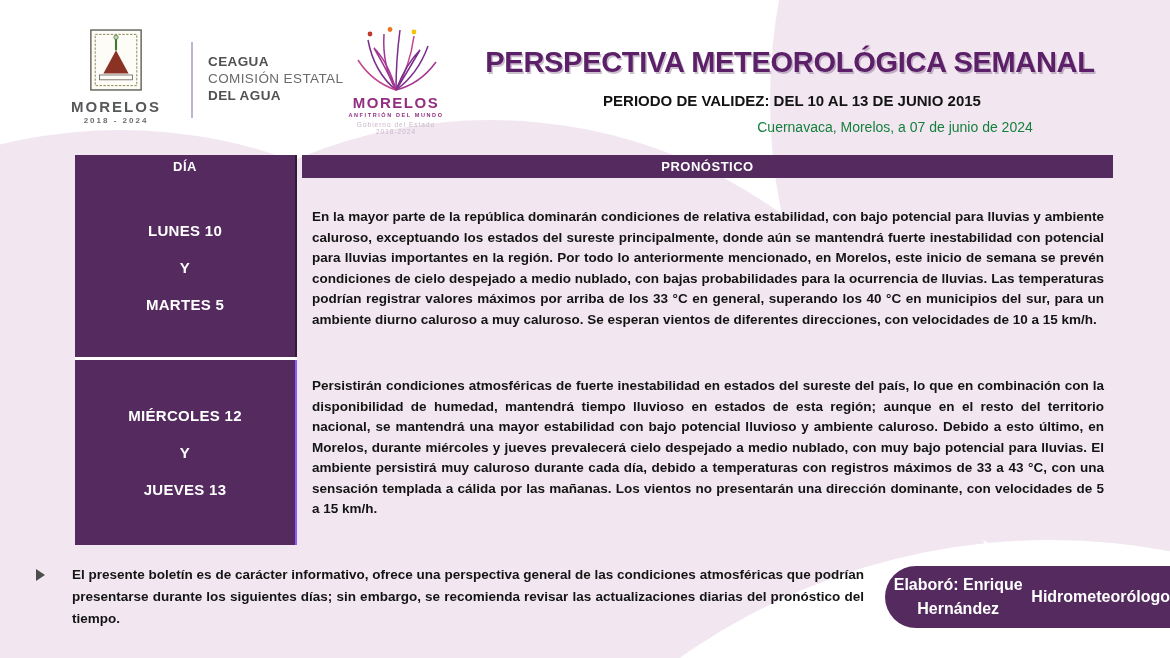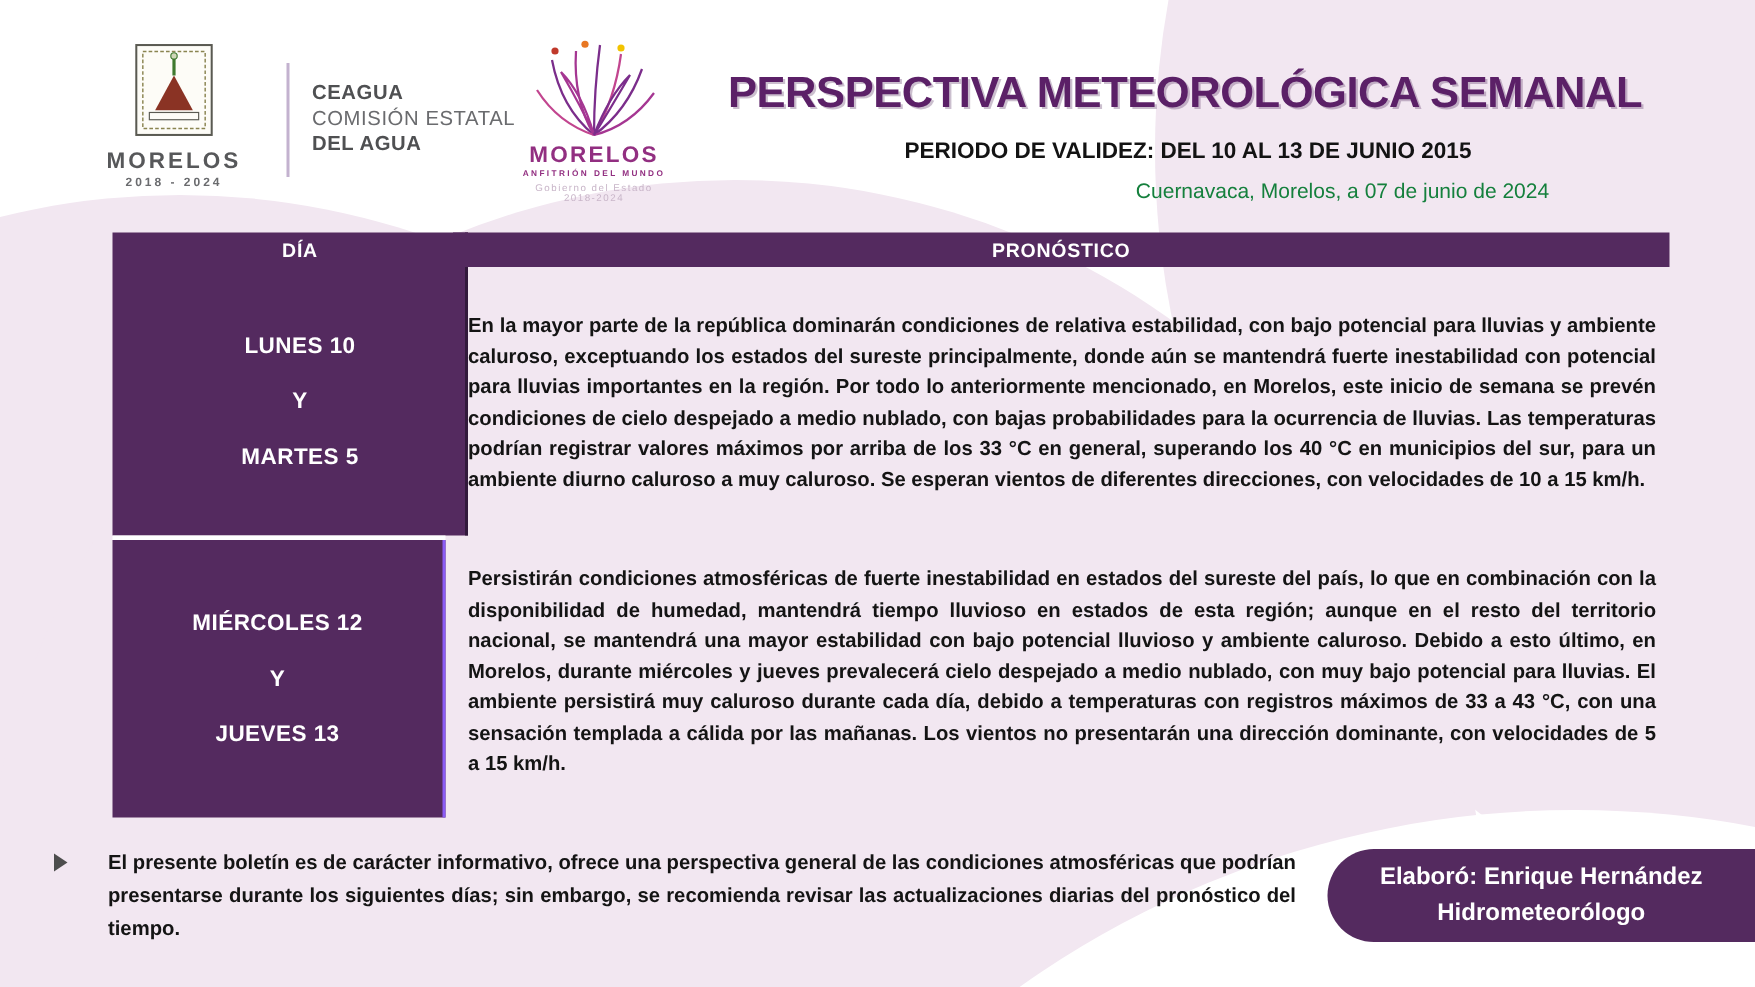--- a/index.html
+++ b/index.html
@@ -32,21 +32,21 @@
   .main-title{left:452px;top:46px;width:676px;text-align:center;z-index:5;
     font-size:29px;font-weight:800;color:var(--title,#5b2067);letter-spacing:-.3px;
     text-shadow:1.5px 1.5px 0 rgba(70,25,80,.28);}
   .validity{left:462px;top:92px;width:660px;text-align:center;z-index:5;
     font-size:15px;font-weight:bold;color:#131313;}
   .dateline{left:680px;top:119px;width:430px;text-align:center;z-index:5;
     font-size:14px;font-weight:400;color:#15803d;}
   
   .tablewrap{left:75px;top:155px;width:1038px;height:390px;z-index:6;}
   .daycol-block1{left:0;top:0;width:220px;height:202px;background:var(--purple,#542a5f);
-    border-right:2px solid #321a3b;display:flex;flex-direction:column;padding-left:15px;}
+    border-right:2px solid #321a3b;display:flex;flex-direction:column;}
   .daycol-sep{left:0;top:202px;width:222px;height:3px;background:#ffffff;}
   .daycol-block2{left:0;top:205px;width:220px;height:185px;background:var(--purple,#542a5f);
     border-right:2px solid #8b5cf6;display:flex;align-items:center;justify-content:center;}
   .colhead{height:23px;display:flex;align-items:center;justify-content:center;
     color:#ffffff;font-size:13px;font-weight:bold;letter-spacing:.5px;}
   .daylabel{flex:1;display:flex;flex-direction:column;align-items:center;justify-content:center;
     color:#ffffff;font-size:15px;font-weight:bold;line-height:26px;letter-spacing:.3px;text-align:center;gap:11px;}
   .fchead{left:227px;top:0;width:811px;height:23px;background:var(--purple,#542a5f);
     display:flex;align-items:center;justify-content:center;color:#fff;
     font-size:13px;font-weight:bold;letter-spacing:.5px;}
@@ -54,21 +54,21 @@
     line-height:20.5px;text-align:justify;}
   .fc1{top:52px;}
   .fc2{top:221px;}
   
   .bullet{left:36px;top:569px;width:0;height:0;z-index:6;
     border-top:6px solid transparent;border-bottom:6px solid transparent;border-left:9px solid #4d4d4d;}
   .footnote{left:72px;top:564px;width:792px;z-index:6;
     font-size:13.5px;font-weight:bold;color:#141414;line-height:22px;text-align:justify;}
   .credit{left:885px;top:566px;width:285px;height:62px;z-index:7;
     background:var(--purple,#542a5f);border-radius:31px 0 0 31px;
-    display:flex;flex-direction:column;align-items:center;justify-content:center;
+    display:flex;align-items:center;justify-content:center;
     color:#ffffff;font-weight:bold;font-size:16px;line-height:24px;text-align:center;}
 </style>
 </head>
 <body>
 
 <div class="circle c-pink c-left"></div>
 <div class="circle c-pink c-dome"></div>
 <div class="circle c-pink c-topright"></div>
 <div class="circle c-white-br"></div>
 

